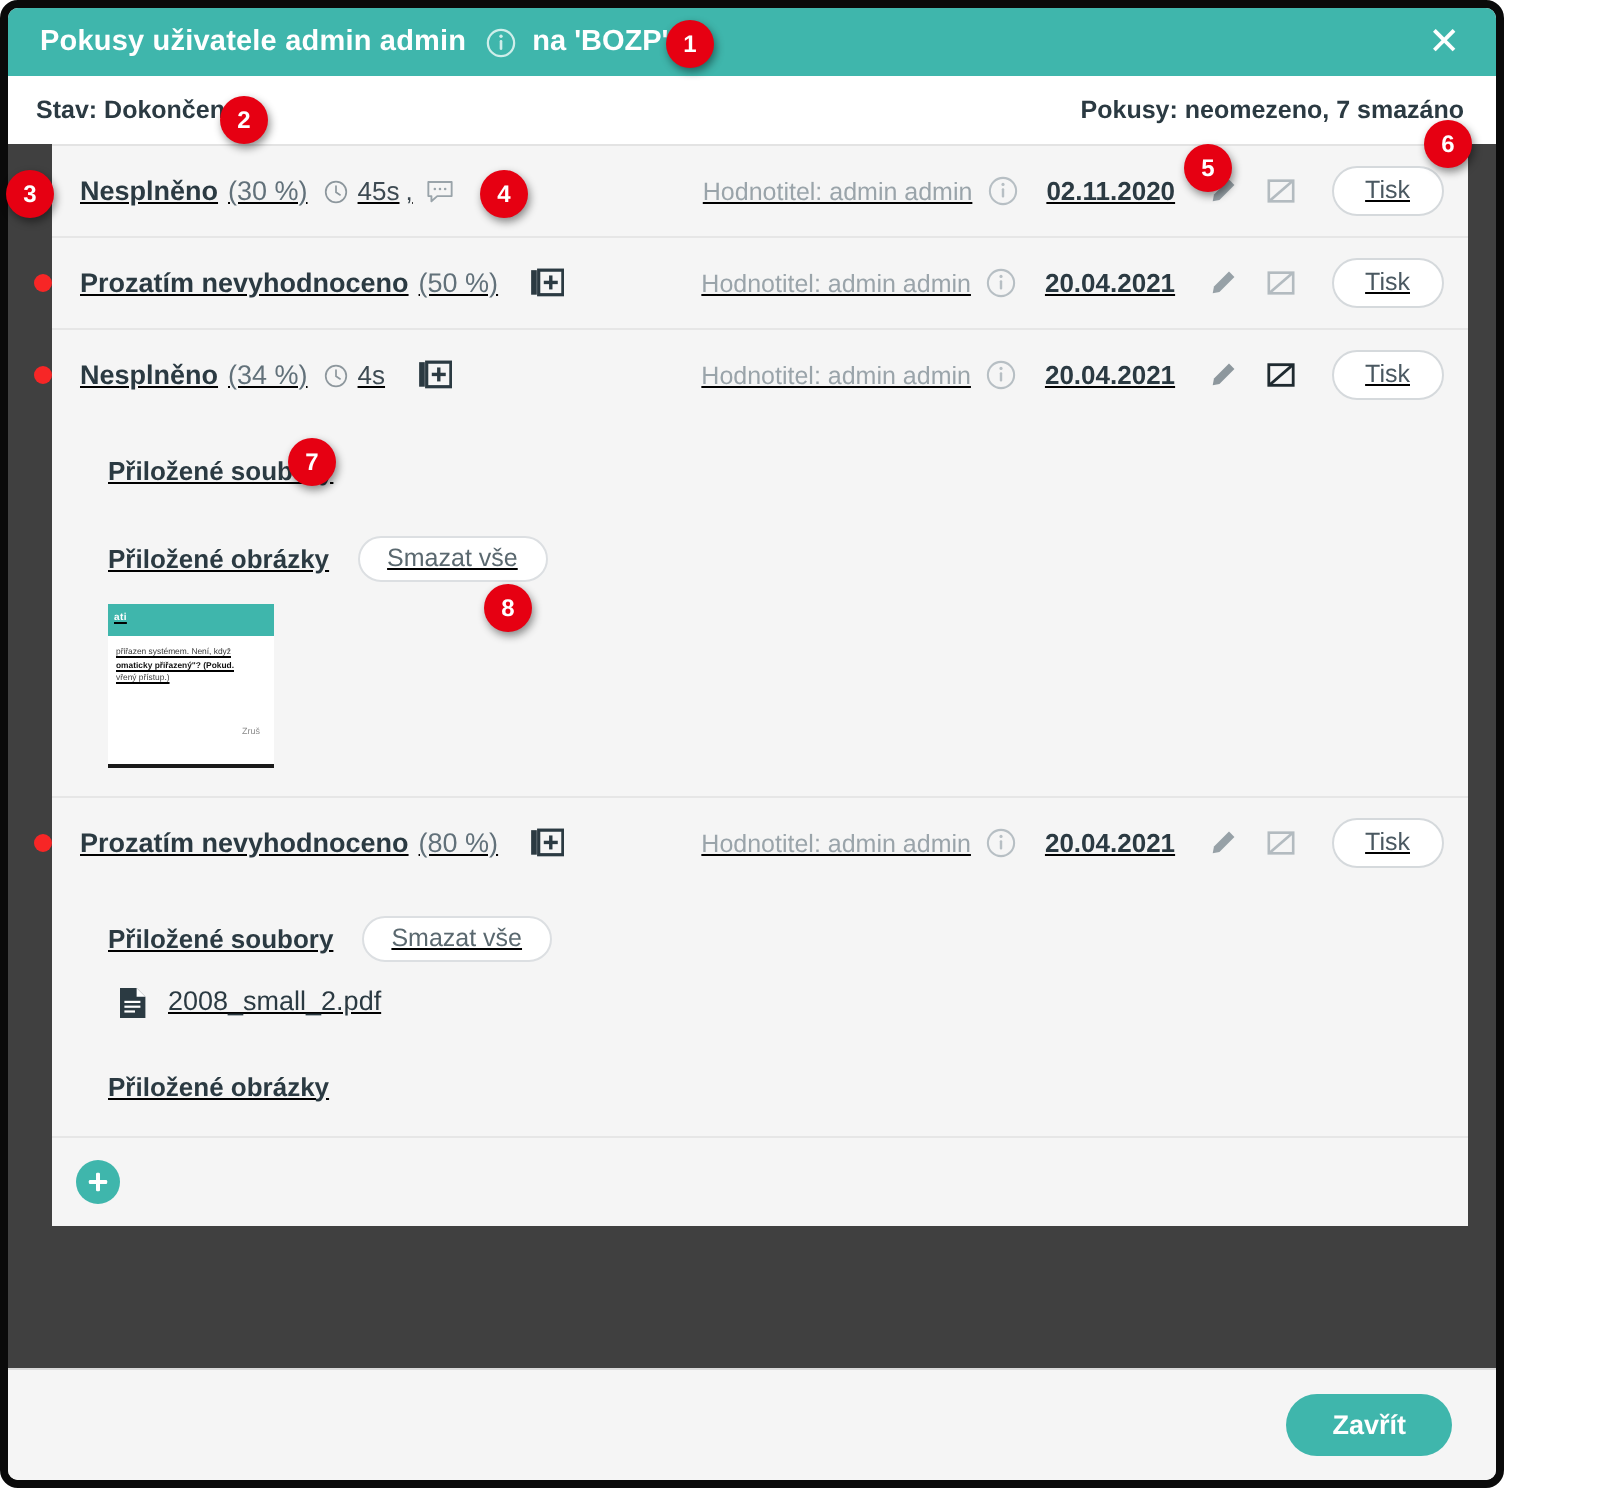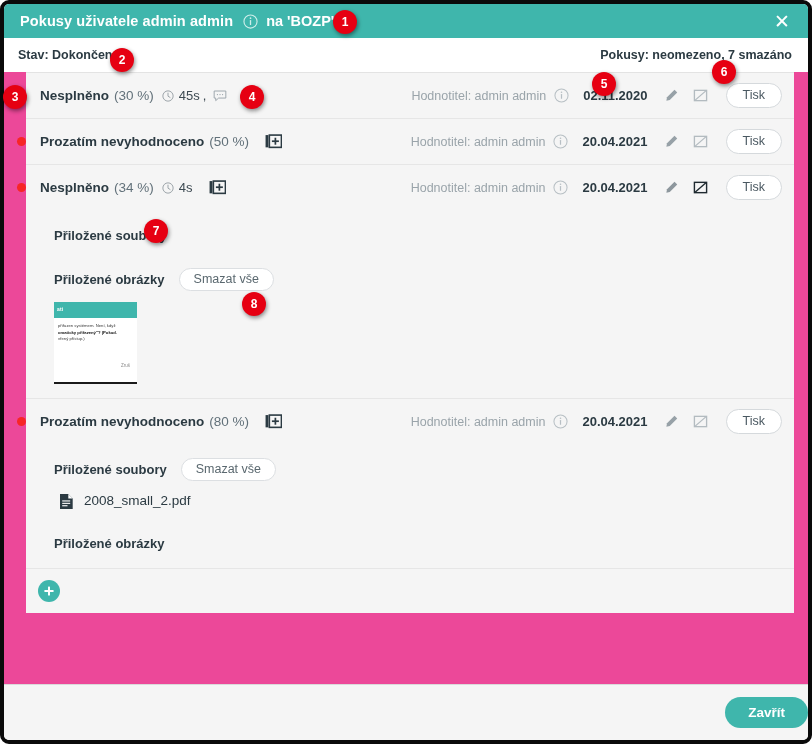--- a/index.html
+++ b/index.html
@@ -8,21 +8,21 @@
     width: 812px; height: 744px;
     background: #ffffff;
     font-family: "Liberation Sans", sans-serif;
     overflow: hidden;
   }
 
   
   .window {
     position: absolute;
     left: 0; top: 0;
-    width: 812px; height: 744px;
+    width: 752px; height: 744px;
     background: #ffffff;
     border: 4px solid #0a0a0a;
     border-radius: 9px;
     overflow: hidden;
     display: flex;
     flex-direction: column;
   }
 
   
   .titlebar {
@@ -70,23 +70,24 @@
     padding: 0 16px 0 14px;
     font-size: 12.5px;
     font-weight: bold;
     color: #2b3a42;
   }
   .statusbar .right { margin-left: auto; }
 
   
   .body-scroll {
     flex: 1 1 auto;
-    background: #ec4899;
+    background: #404040;
     padding: 0 14px 0 22px;
     overflow: hidden;
+    text-decoration: underline;
   }
   .attempts-list {
     background: #f5f5f5;
     border-top: 1px solid #e3e3e3;
   }
 
   .attempt {
     border-bottom: 1px solid #e6e6e6;
     background: #f5f5f5;
     padding: 0;
@@ -241,20 +242,21 @@
   }
 
   
   .footer {
     flex: 0 0 56px;
     background: #f5f5f5;
     border-top: 1px solid #dadada;
     display: flex;
     align-items: center;
     justify-content: flex-end;
+    padding-right: 22px;
   }
   .close-btn {
     background: #3fb6ac;
     color: #ffffff;
     border: none;
     border-radius: 16px;
     padding: 8px 23px;
     font-size: 13.5px;
     font-weight: bold;
     cursor: pointer;

